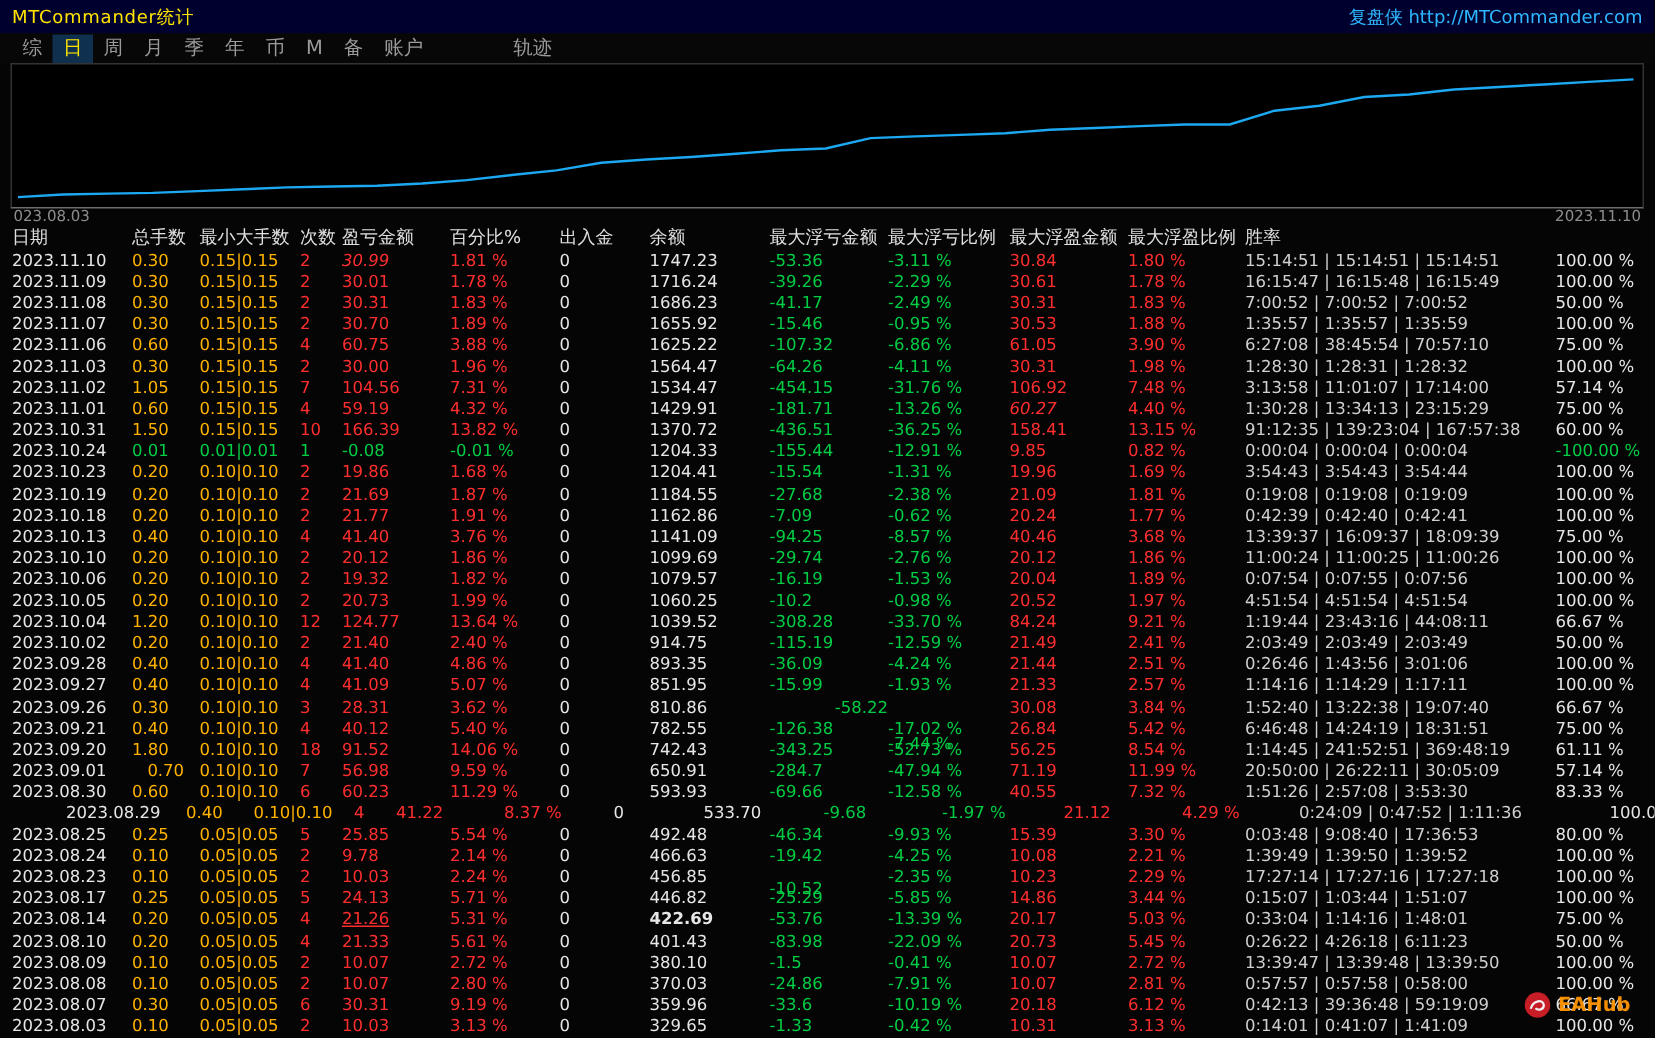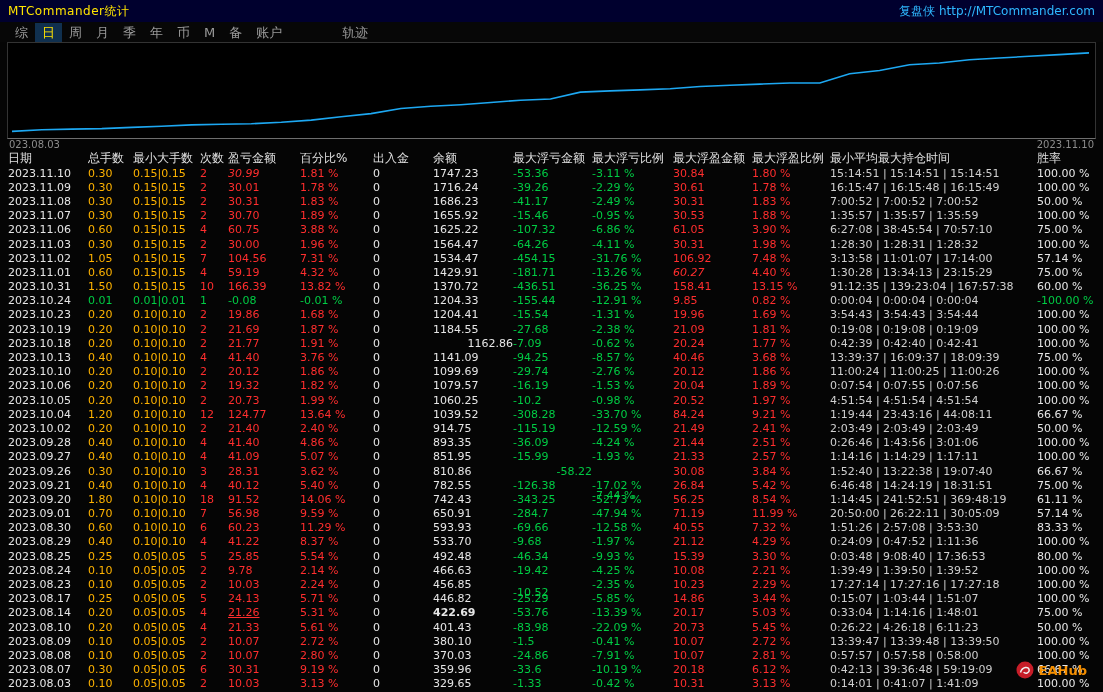--- a/index.html
+++ b/index.html
@@ -122,21 +122,20 @@
         <span class="cell c2">最小大手数</span>
         <span class="cell c3">次数</span>
         <span class="cell c4">盈亏金额</span>
         <span class="cell c5">百分比%</span>
         <span class="cell c6">出入金</span>
         <span class="cell c7">余额</span>
         <span class="cell c8">最大浮亏金额</span>
         <span class="cell c9">最大浮亏比例</span>
         <span class="cell c10">最大浮盈金额</span>
         <span class="cell c11">最大浮盈比例</span>
-        <span class="cell c12">最小平均最大持仓时间</span>
         <span class="cell c13">胜率</span>
       </div>
     <div class="tbody">
         <div class="trow">
           <span class="cell c0" style="color: rgb(230, 230, 230);">2023.11.10</span>
           <span class="cell c1" style="color: rgb(255, 179, 0);">0.30</span>
           <span class="cell c2" style="color: rgb(255, 179, 0);">0.15|0.15</span>
           <span class="cell c3" style="color: rgb(255, 46, 46);">2</span>
           <span class="cell c4" style="color: rgb(255, 46, 46); font-style: italic;">30.99</span>
           <span class="cell c5" style="color: rgb(255, 46, 46);">1.81 %</span>
@@ -326,21 +325,21 @@
           <span class="cell c13" style="color: rgb(230, 230, 230);">100.00 %</span>
         </div>
         <div class="trow">
           <span class="cell c0" style="color: rgb(230, 230, 230);">2023.10.18</span>
           <span class="cell c1" style="color: rgb(255, 179, 0);">0.20</span>
           <span class="cell c2" style="color: rgb(255, 179, 0);">0.10|0.10</span>
           <span class="cell c3" style="color: rgb(255, 46, 46);">2</span>
           <span class="cell c4" style="color: rgb(255, 46, 46);">21.77</span>
           <span class="cell c5" style="color: rgb(255, 46, 46);">1.91 %</span>
           <span class="cell c6" style="color: rgb(230, 230, 230);">0</span>
-          <span class="cell c7" style="color: rgb(230, 230, 230); text-align: right;">1162.86</span>
+          <span class="cell c7" style="color: rgb(230, 230, 230);">1162.86</span>
           <span class="cell c8" style="color: rgb(0, 204, 68);">-7.09</span>
           <span class="cell c9" style="color: rgb(0, 204, 68);">-0.62 %</span>
           <span class="cell c10" style="color: rgb(255, 46, 46);">20.24</span>
           <span class="cell c11" style="color: rgb(255, 46, 46);">1.77 %</span>
           <span class="cell c12" style="color: rgb(207, 207, 207);">0:42:39 | 0:42:40 | 0:42:41</span>
           <span class="cell c13" style="color: rgb(230, 230, 230);">100.00 %</span>
         </div>
         <div class="trow">
           <span class="cell c0" style="color: rgb(230, 230, 230);">2023.10.13</span>
           <span class="cell c1" style="color: rgb(255, 179, 0);">0.40</span>
@@ -512,21 +511,21 @@
           <span class="cell c7" style="color: rgb(230, 230, 230);">742.43</span>
           <span class="cell c8" style="color: rgb(0, 204, 68);">-343.25</span>
           <span class="cell c9" style="color: rgb(0, 204, 68);">-52.73 %</span>
           <span class="cell c10" style="color: rgb(255, 46, 46);">56.25</span>
           <span class="cell c11" style="color: rgb(255, 46, 46);">8.54 %</span>
           <span class="cell c12" style="color: rgb(207, 207, 207);">1:14:45 | 241:52:51 | 369:48:19</span>
           <span class="cell c13" style="color: rgb(230, 230, 230);">61.11 %</span>
         </div>
         <div class="trow">
           <span class="cell c0" style="color: rgb(230, 230, 230);">2023.09.01</span>
-          <span class="cell c1" style="color: rgb(255, 179, 0);">0.70</span>
+          <span class="cell c1" style="color: rgb(255, 179, 0); text-align: center;">0.70</span>
           <span class="cell c2" style="color: rgb(255, 179, 0);">0.10|0.10</span>
           <span class="cell c3" style="color: rgb(255, 46, 46);">7</span>
           <span class="cell c4" style="color: rgb(255, 46, 46);">56.98</span>
           <span class="cell c5" style="color: rgb(255, 46, 46);">9.59 %</span>
           <span class="cell c6" style="color: rgb(230, 230, 230);">0</span>
           <span class="cell c7" style="color: rgb(230, 230, 230);">650.91</span>
           <span class="cell c8" style="color: rgb(0, 204, 68);">-284.7</span>
           <span class="cell c9" style="color: rgb(0, 204, 68);">-47.94 %</span>
           <span class="cell c10" style="color: rgb(255, 46, 46);">71.19</span>
           <span class="cell c11" style="color: rgb(255, 46, 46);">11.99 %</span>
@@ -543,21 +542,21 @@
           <span class="cell c6" style="color: rgb(230, 230, 230);">0</span>
           <span class="cell c7" style="color: rgb(230, 230, 230);">593.93</span>
           <span class="cell c8" style="color: rgb(0, 204, 68);">-69.66</span>
           <span class="cell c9" style="color: rgb(0, 204, 68);">-12.58 %</span>
           <span class="cell c10" style="color: rgb(255, 46, 46);">40.55</span>
           <span class="cell c11" style="color: rgb(255, 46, 46);">7.32 %</span>
           <span class="cell c12" style="color: rgb(207, 207, 207);">1:51:26 | 2:57:08 | 3:53:30</span>
           <span class="cell c13" style="color: rgb(230, 230, 230);">83.33 %</span>
         </div>
         <div class="trow">
-          <span class="cell c0" style="color: rgb(230, 230, 230);">2023.08.29</span>
+          <span class="cell c0" style="color: rgb(230, 230, 230); margin-left: 36px;">2023.08.29</span>
           <span class="cell c1" style="color: rgb(255, 179, 0);">0.40</span>
           <span class="cell c2" style="color: rgb(255, 179, 0);">0.10|0.10</span>
           <span class="cell c3" style="color: rgb(255, 46, 46);">4</span>
           <span class="cell c4" style="color: rgb(255, 46, 46);">41.22</span>
           <span class="cell c5" style="color: rgb(255, 46, 46);">8.37 %</span>
           <span class="cell c6" style="color: rgb(230, 230, 230);">0</span>
           <span class="cell c7" style="color: rgb(230, 230, 230);">533.70</span>
           <span class="cell c8" style="color: rgb(0, 204, 68);">-9.68</span>
           <span class="cell c9" style="color: rgb(0, 204, 68);">-1.97 %</span>
           <span class="cell c10" style="color: rgb(255, 46, 46);">21.12</span>

